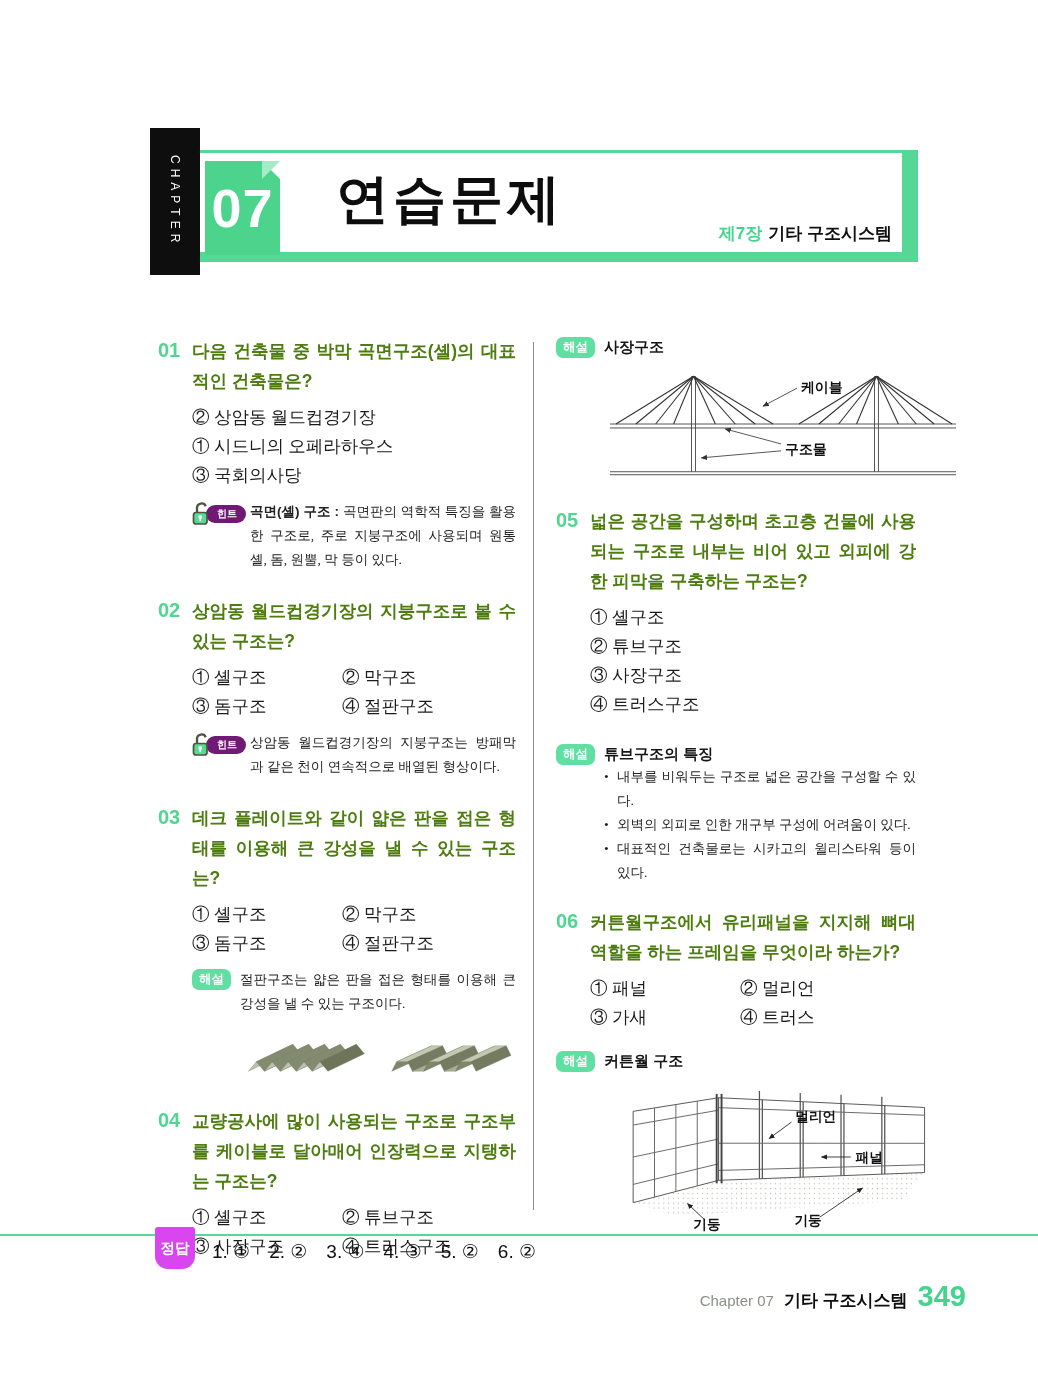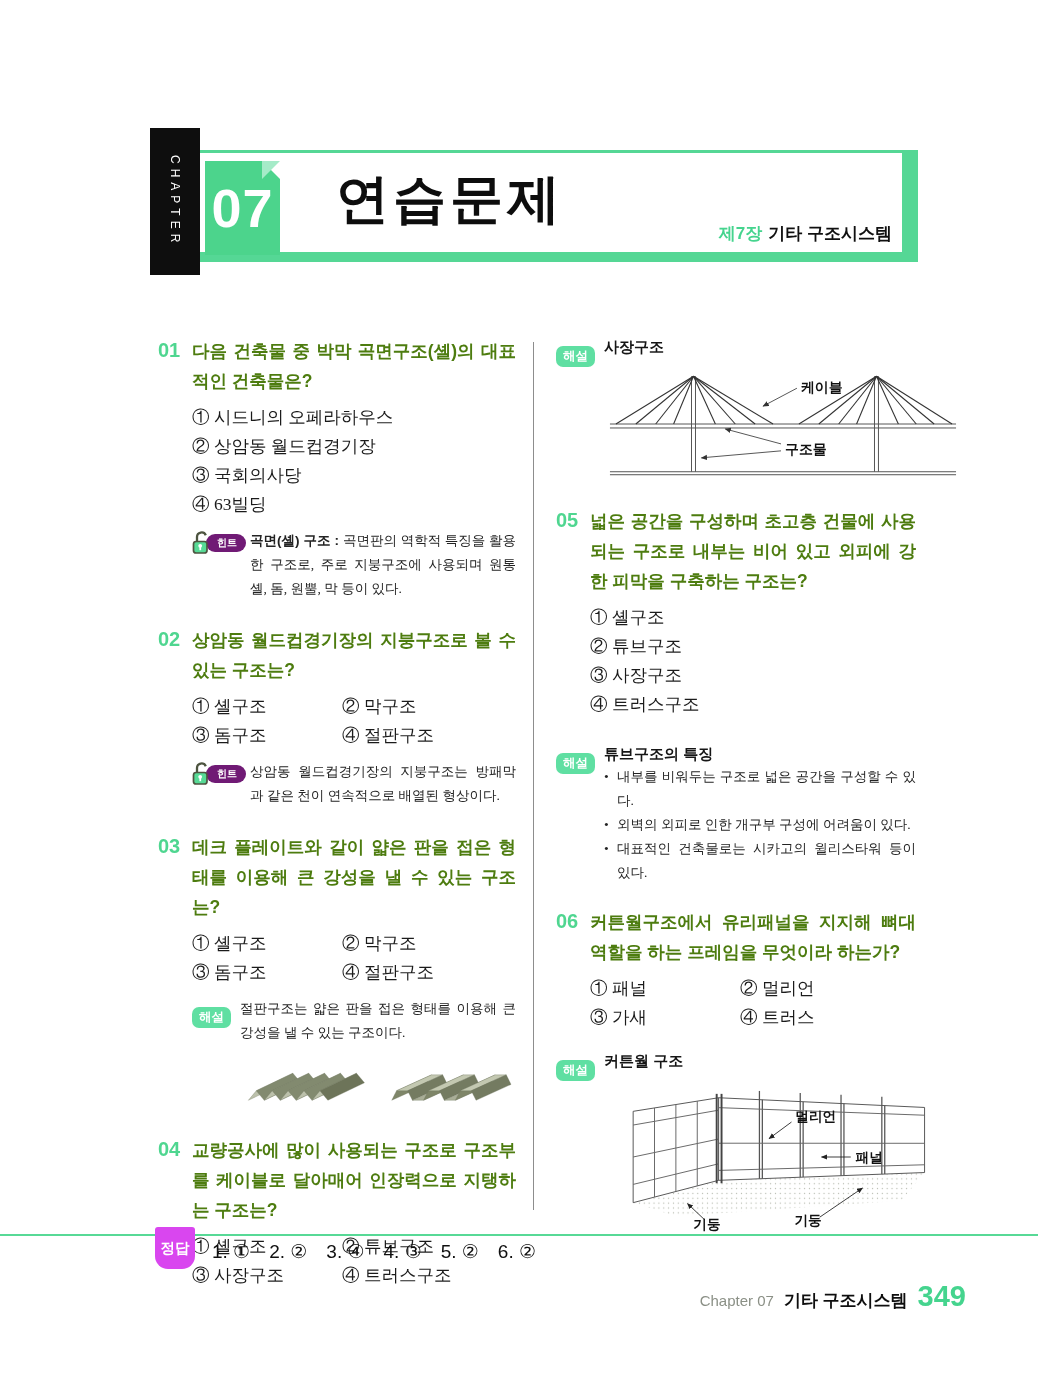--- a/index.html
+++ b/index.html
@@ -43,21 +43,21 @@
   .hint-badge{flex:0 0 58px;display:flex;align-items:center;margin-top:1px;}
   .hint-badge svg{margin-right:-6px;position:relative;z-index:2;}
   .hint-pill{background:#701a75;color:#fff;font-size:10px;font-weight:700;border-radius:9px;
              padding:2px 9px 2px 11px;z-index:1;}
   .hint-text{margin:0;flex:1;font-family:"Liberation Serif",serif;font-size:13.5px;line-height:24px;
              color:#232323;text-align:justify;}
   .hint-lead{font-family:"Liberation Sans",sans-serif;font-weight:700;margin-right:4px;}
 
   .explain{display:flex;align-items:flex-start;margin-bottom:22px;}
   .ex-badge{flex:0 0 auto;background:#5fdfa2;color:#fff;font-size:12.5px;font-weight:700;
-            border-radius:7px;padding:2px 7px;margin-right:9px;margin-top:10px;}
+            border-radius:7px;padding:2px 7px;margin-right:9px;margin-top:1px;}
   .ex-body{flex:1;min-width:0;}
   .ex-title{font-size:15px;font-weight:800;line-height:22px;color:#151515;}
   .ex-text{margin:0;font-family:Liberation Serif, serif;font-size:13.5px;line-height:24px;
            color:#232323;text-align:justify;}
   .bullet-row{display:flex;font-family:"Liberation Serif",serif;font-size:13.5px;line-height:24px;color:#232323;}
   .bullet-mark{flex:0 0 13px;}
   .bullet-text{flex:1;text-align:justify;}
   .q .explain{margin-top:10px;margin-bottom:0;}
 
   .plates{display:flex;gap:18px;margin-top:8px;margin-left:2px;}
@@ -105,24 +105,23 @@
 
   <div class="divider"></div>
 
   <div class="col left-col">
 
     <section class="q">
       <span class="qnum">01</span>
       <div class="qbody">
         <p class="qtext">다음 건축물 중 박막 곡면구조(셸)의 대표적인 건축물은?</p>
         <div class="opts">
+          <span class="opt">② 상암동 월드컵경기장</span>
           <span class="opt">① 시드니의 오페라하우스</span>
-          <span class="opt">② 상암동 월드컵경기장</span>
           <span class="opt">③ 국회의사당</span>
-          <span class="opt">④ 63빌딩</span>
         </div>
         <div class="hint">
           <span class="hint-badge">
             <svg width="20" height="25" viewBox="0 0 20 25">
               <path d="M5 12 V7 A4.6 4.6 0 0 1 13.8 5.2" fill="none" stroke="#4d5440" stroke-width="2.3"></path>
               <rect x="1.5" y="11.5" width="13.5" height="11.5" rx="2.6" fill="#57da96" stroke="#4d5440" stroke-width="1.7"></rect>
               <circle cx="8.2" cy="15.8" r="1.9" fill="#fff"></circle>
               <rect x="7.4" y="16.4" width="1.7" height="3.8" fill="#fff"></rect>
             </svg>
             <span class="hint-pill">힌트</span>

